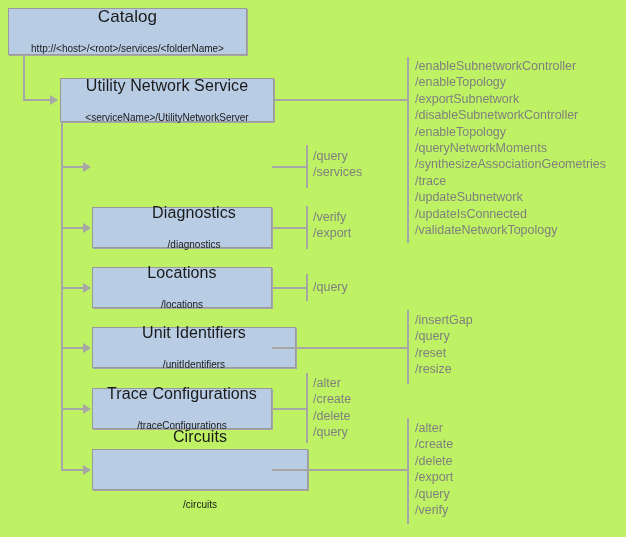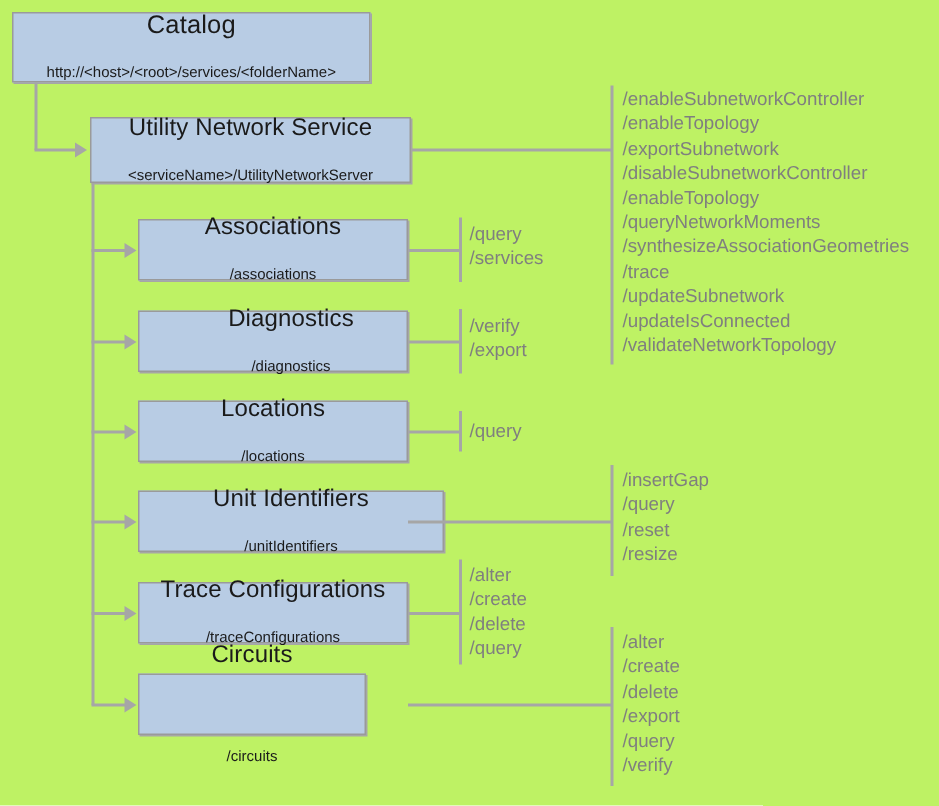--- a/index.html
+++ b/index.html
@@ -120,24 +120,20 @@
     <span class="op">/trace</span>
     <span class="op">/updateSubnetwork</span>
     <span class="op">/updateIsConnected</span>
     <span class="op">/validateNetworkTopology</span>
   </div>
 
   <div class="vline" style="left:61px; top:122px; height:348px;"></div>
 
   <div class="hline" style="left:61px; top:166px; width:23px;"></div>
   <div class="arrow" style="left:83px; top:162px;"></div>
-  <div class="node" style="left:92px; top:146px; width:180px; height:41px;">
-    <div class="title">Associations</div>
-    <div class="sub">/associations</div>
-  </div>
   <div class="hline" style="left:272px; top:166px; width:35px;"></div>
   <div class="opbar" style="left:306px; top:145px; height:43px;"></div>
   <div class="oplist" style="left:313px; top:148px;">
     <span class="op">/query</span>
     <span class="op">/services</span>
   </div>
 
   <div class="hline" style="left:61px; top:227px; width:23px;"></div>
   <div class="arrow" style="left:83px; top:223px;"></div>
   <div class="node" style="left:92px; top:207px; width:180px; height:41px;padding-left:24px;">
@@ -188,21 +184,21 @@
   <div class="opbar" style="left:306px; top:373px; height:70px;"></div>
   <div class="oplist" style="left:313px; top:375px;">
     <span class="op">/alter</span>
     <span class="op">/create</span>
     <span class="op">/delete</span>
     <span class="op">/query</span>
   </div>
 
   <div class="hline" style="left:61px; top:469px; width:23px;"></div>
   <div class="arrow" style="left:83px; top:465px;"></div>
-  <div class="node" style="left:92px; top:449px; width:152px; height:41px;gap:36px;">
+  <div class="node" style="left:92px; top:449px; width:216px; height:41px;gap:36px;">
     <div class="title">Circuits</div>
     <div class="sub">/circuits</div>
   </div>
   <div class="hline" style="left:272px; top:469px; width:136px;"></div>
   <div class="opbar" style="left:407px; top:418px; height:106px;"></div>
   <div class="oplist" style="left:415px; top:420px;">
     <span class="op">/alter</span>
     <span class="op">/create</span>
     <span class="op">/delete</span>
     <span class="op">/export</span>

